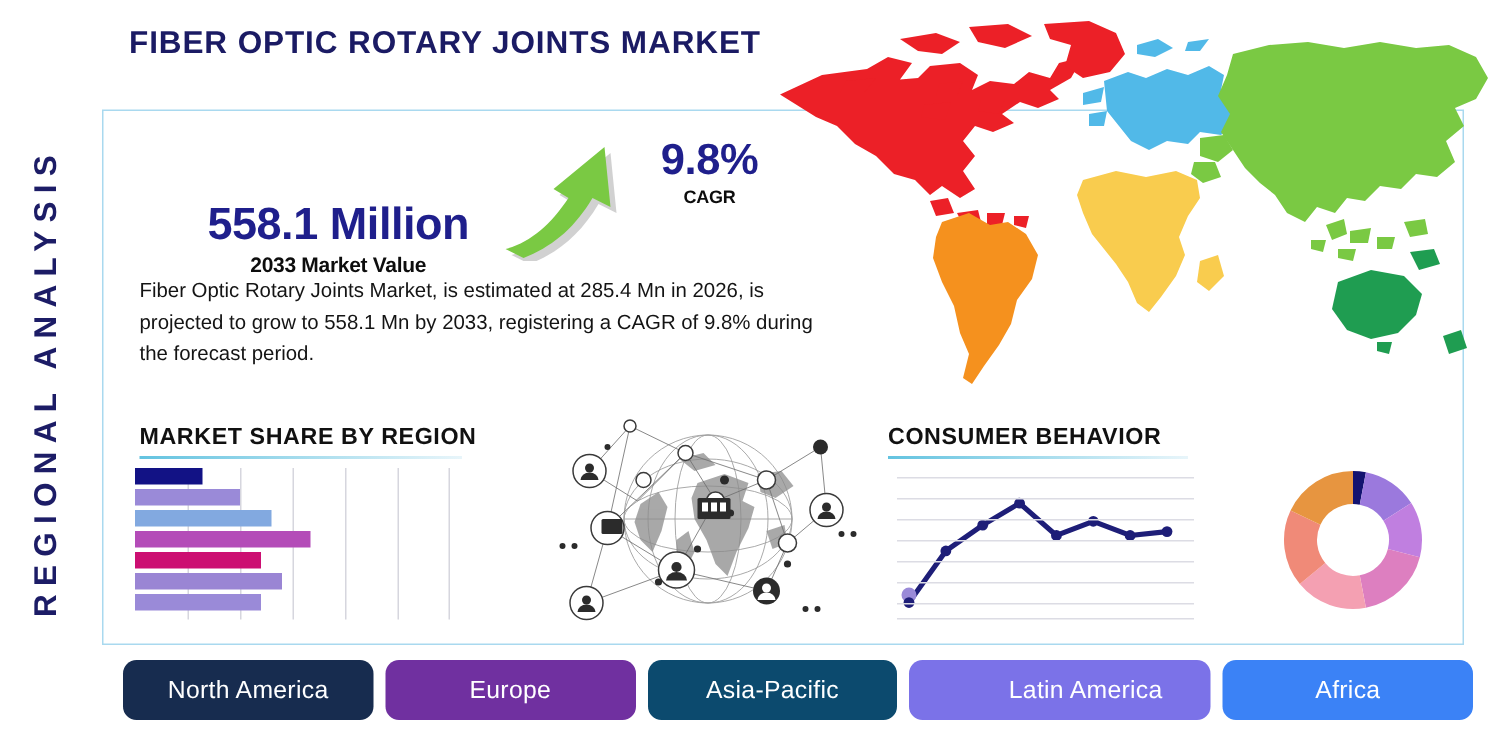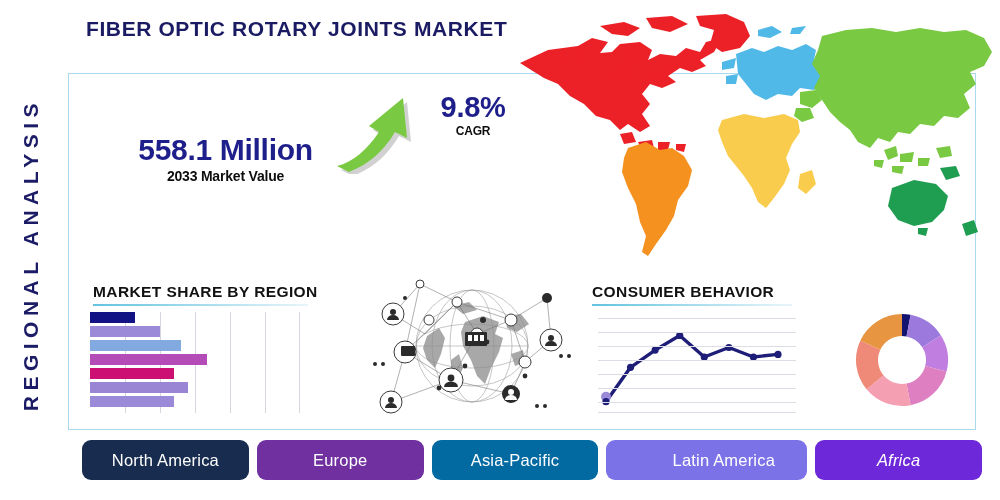--- a/index.html
+++ b/index.html
@@ -222,20 +222,21 @@
         <path d="M4 80 C20 76 34 64 46 46 L36 40 L70 12 L74 52 L62 46 C50 66 36 78 16 86 Z" fill="#9a9a9a" opacity="0.45" transform="translate(4,4)"></path>
         <path d="M4 80 C20 76 34 64 46 46 L36 40 L70 12 L74 52 L62 46 C50 66 36 78 16 86 Z" fill="#7ac943"></path>
       </svg>
     </div>
     <div class="kpi-right">
       <div class="kpi-value">9.8%</div>
       <div class="kpi-label">CAGR</div>
     </div>
   </div>
 
+  <div class="desc">Fiber Optic Rotary Joints Market, is estimated at 285.4 Mn in 2026, is projected to grow to 558.1 Mn by 2033, registering a CAGR of 9.8% during the forecast period.</div>
 
   <div class="sec-head" style="left:592px; top:283px;">
     <div class="sec-title">CONSUMER BEHAVIOR</div>
     <div class="sec-rule rule-b"></div>
   </div>
 
   <div class="sec-head" style="left:93px; top:283px;">
     <div class="sec-title">MARKET SHARE BY REGION</div>
     <div class="sec-rule rule-a"></div>
   </div>
@@ -385,18 +386,18 @@
         <path d="M 94.55482541191702 61.43973480958333 A 46 46 0 0 1 58.61954047094333 95.18521353351969 L 54.49715155005739 73.57489401748853 A 24 24 0 0 0 73.24599586708715 55.968557291956515 Z" fill="#dd7fc0"></path>
         <path d="M 58.61954047094333 95.18521353351969 A 46 46 0 0 1 14.556390832313703 79.32150352843973 L 31.50768217338106 65.29817575396856 A 24 24 0 0 0 54.49715155005739 73.57489401748853 Z" fill="#f4a0b2"></path>
         <path d="M 14.556390832313703 79.32150352843973 A 46 46 0 0 1 8.377955586563097 30.414152588006676 L 28.284150740815527 39.781297002438265 A 24 24 0 0 0 31.50768217338106 65.29817575396856 Z" fill="#f08a78"></path>
         <path d="M 8.377955586563097 30.414152588006676 A 46 46 0 0 1 49.99999999999999 4 L 49.99999999999999 26 A 24 24 0 0 0 28.284150740815527 39.781297002438265 Z" fill="#e79540"></path>
       </svg>
   </div>
 
   <div class="chips" id="chips">
       <div class="chip" style="background: rgb(23, 44, 79);">North America</div>
       <div class="chip" style="background: rgb(112, 48, 160);">Europe</div>
-      <div class="chip" style="background: #0369a1;">Asia-Pacific</div>
+      <div class="chip" style="background: #0c4a6e;">Asia-Pacific</div>
       <div class="chip" style="background: rgb(123, 114, 232); padding-left: 34px;">Latin America</div>
-      <div class="chip" style="background: #6d28d9; font-style: italic;">Africa</div>
+      <div class="chip" style="background: #3b82f6;">Africa</div>
     </div>
 
 </div>
 
 </body></html>

